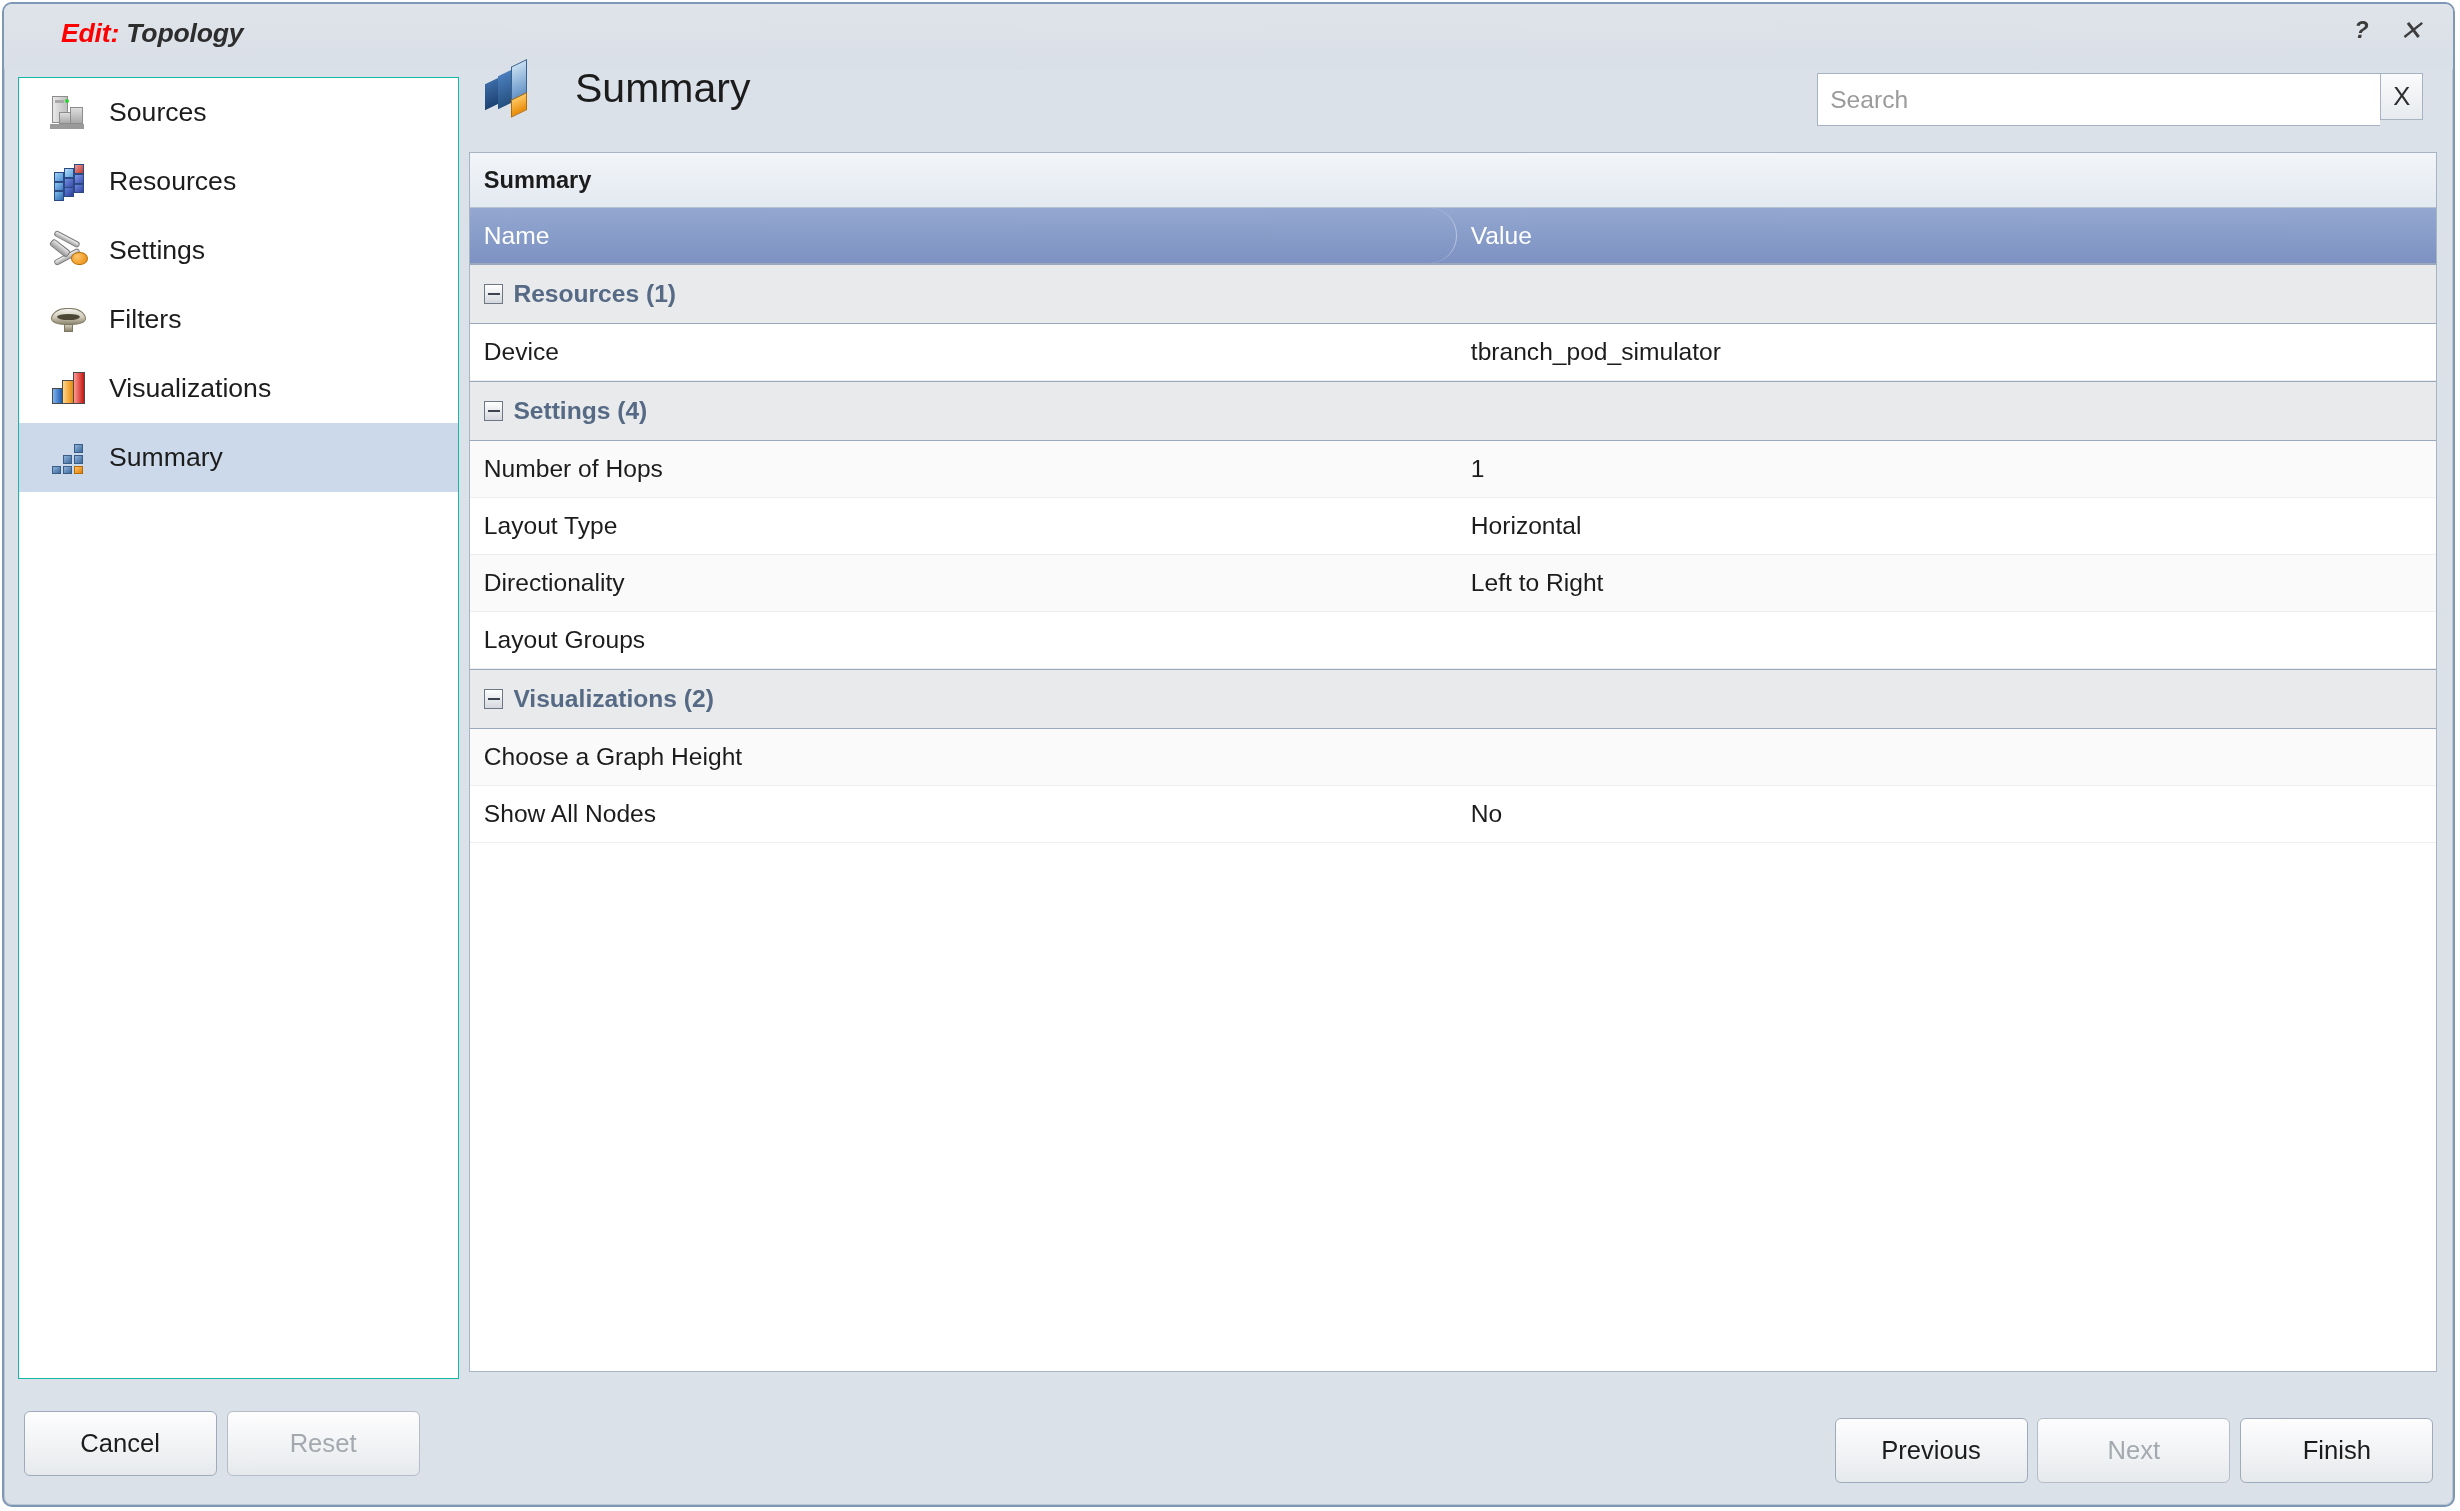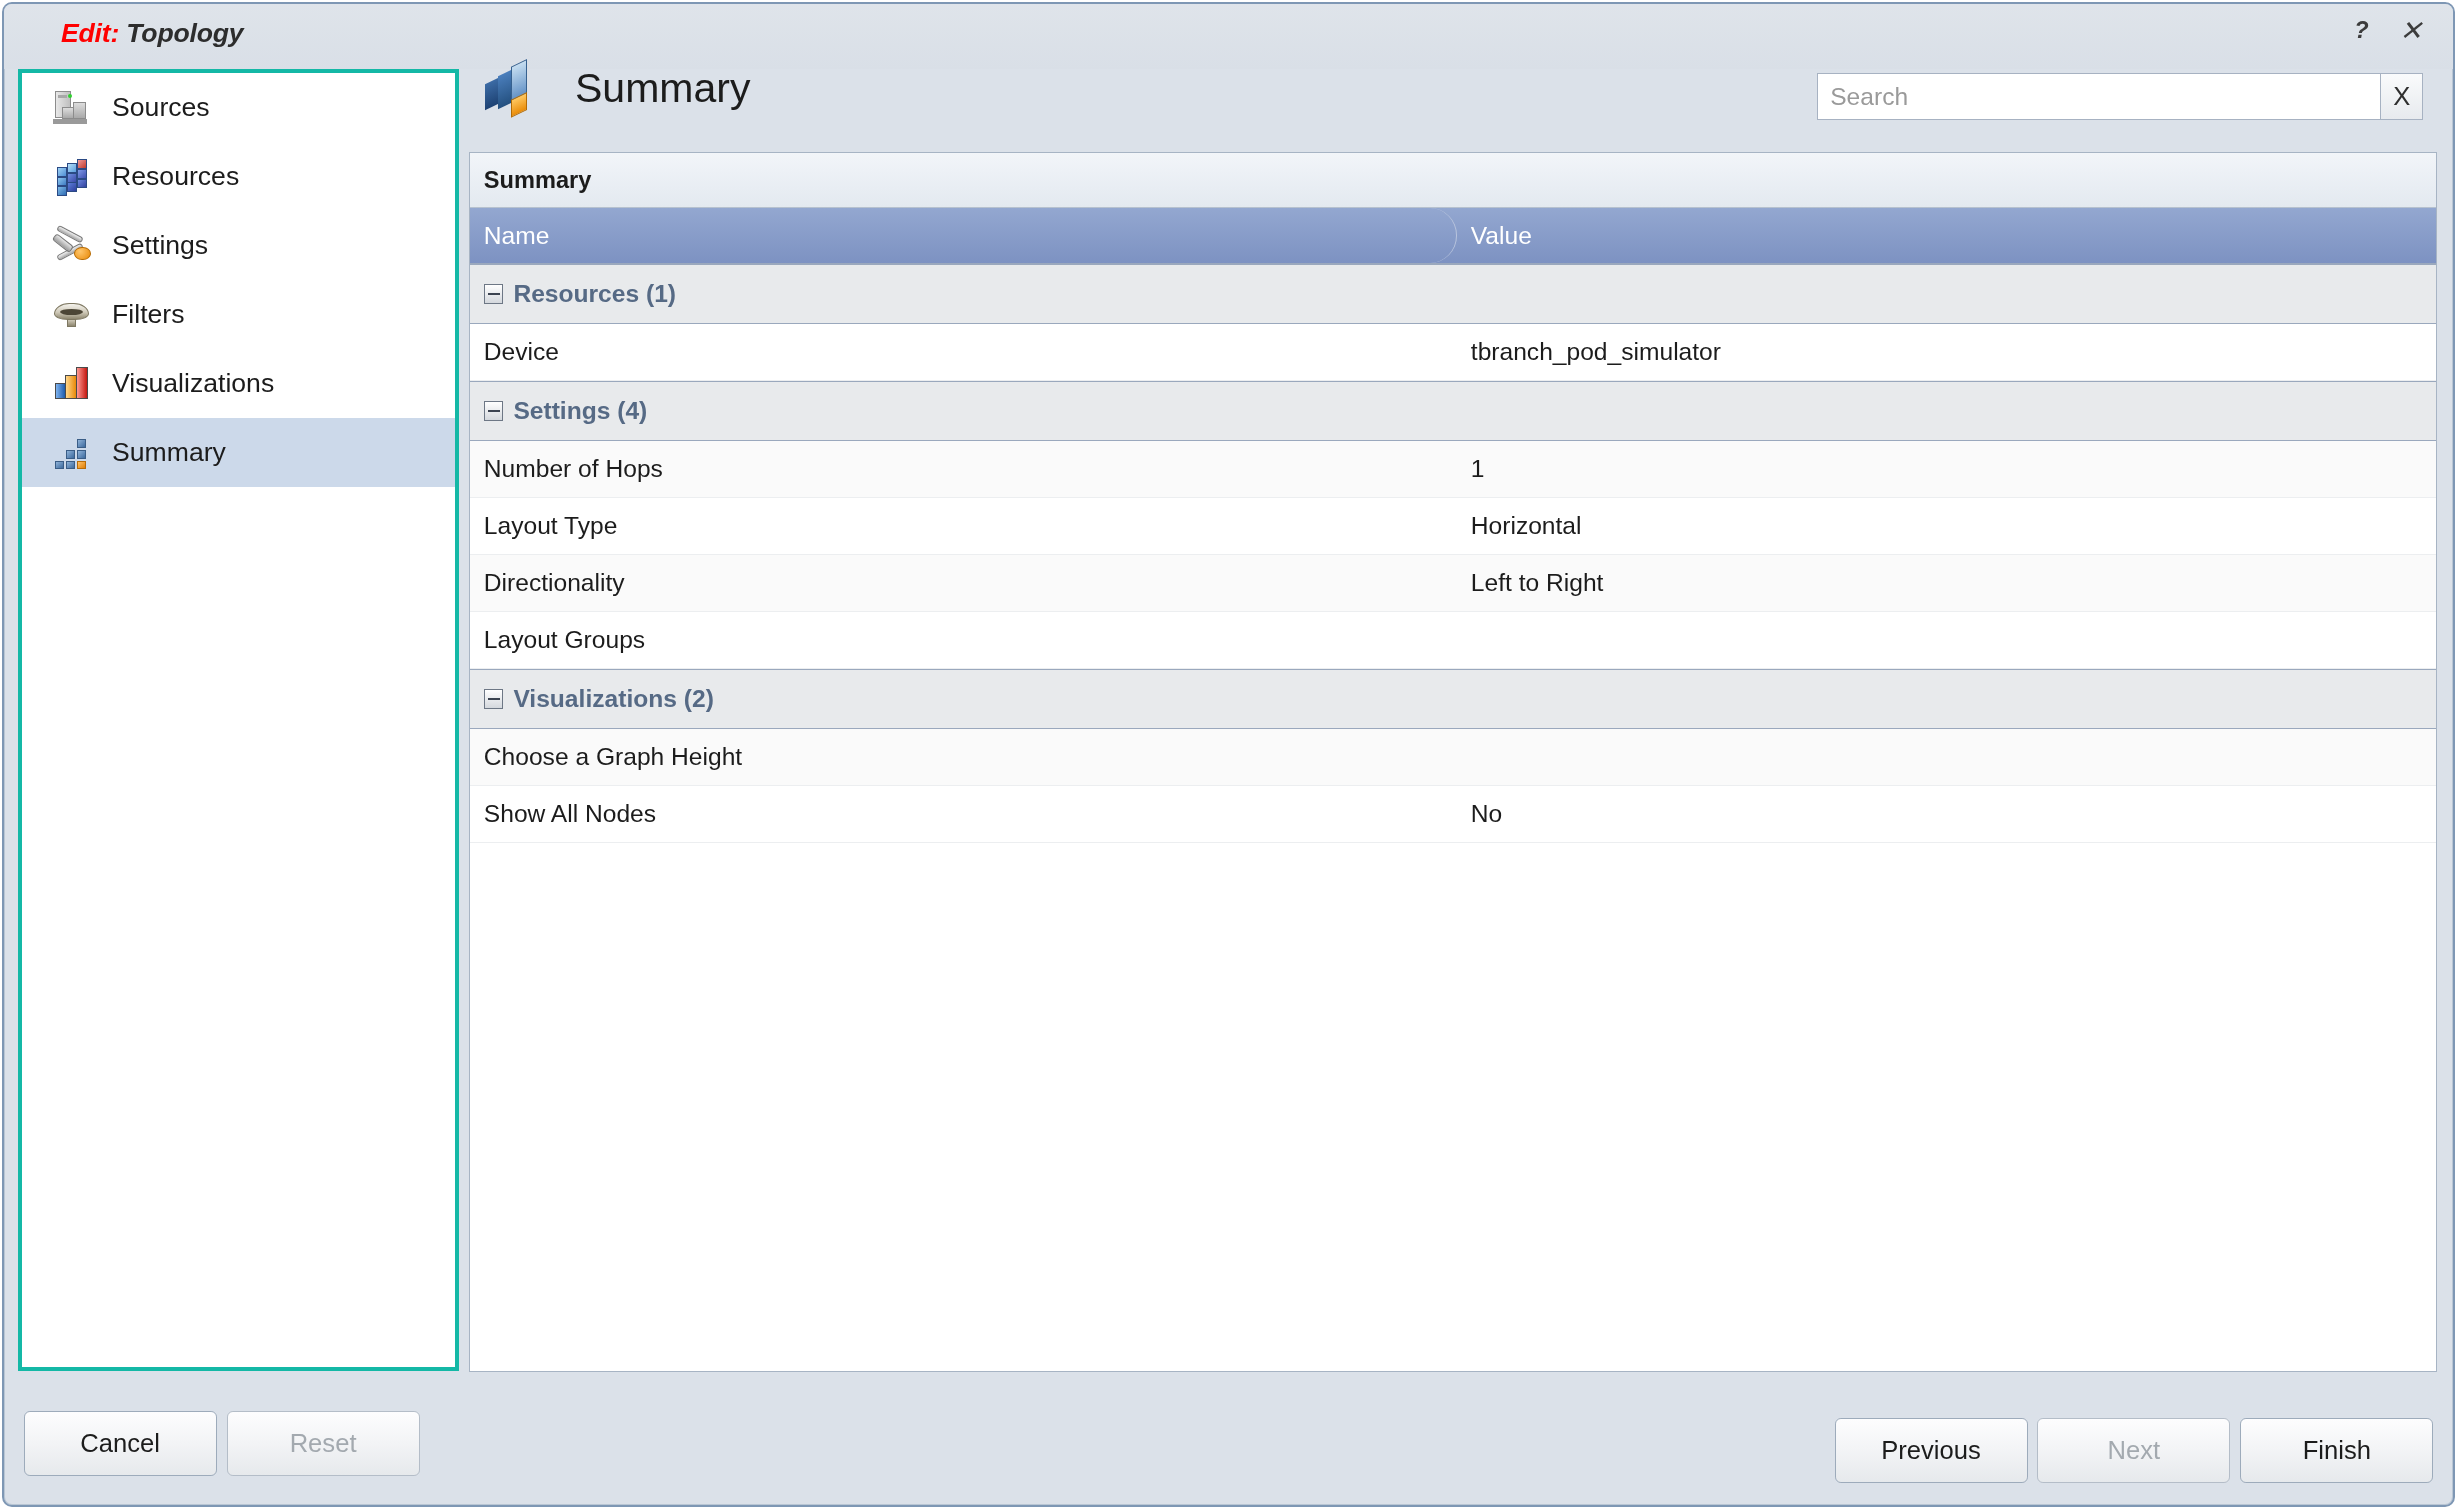--- a/index.html
+++ b/index.html
@@ -63,26 +63,26 @@
     cursor: default;
     user-select: none;
   }
   .win-help  { right: 75px; font-size: 23.6px; font-weight: bold; }
   .win-close { right: 25.6px; font-size: 27.6px; }
 
   
   .sidebar {
     position: absolute;
     left: 13.8px;
-    top: 65px;
+    top: 73px;
     width: 441px;
     height: 1302px;
     box-sizing: border-box;
     background: #ffffff;
-    border: 4px solid #14b8a6;
+    border: 1px solid #14b8a6;
   }
   .nav-item {
     display: flex;
     align-items: center;
     height: 69px;
     padding-left: 27.6px;
     box-sizing: border-box;
     cursor: default;
   }
   .nav-item.selected {
@@ -214,21 +214,21 @@
   }
   .search-wrap{
     position:absolute;
     right: 29.6px;
     top: 69px;
     display:flex;
     align-items:stretch;
   }
   .search-input{
     width: 563px;
-    height: 47px;
+    height: 53px;
     box-sizing:border-box;
     border:1px solid #a7b2c2;
     border-right:none;
     background:#ffffff;
     font-family:"Liberation Sans", sans-serif;
     font-size:24.6px;
     color:#1c1c1c;
     padding: 0 11.8px;
     outline:none;
   }

